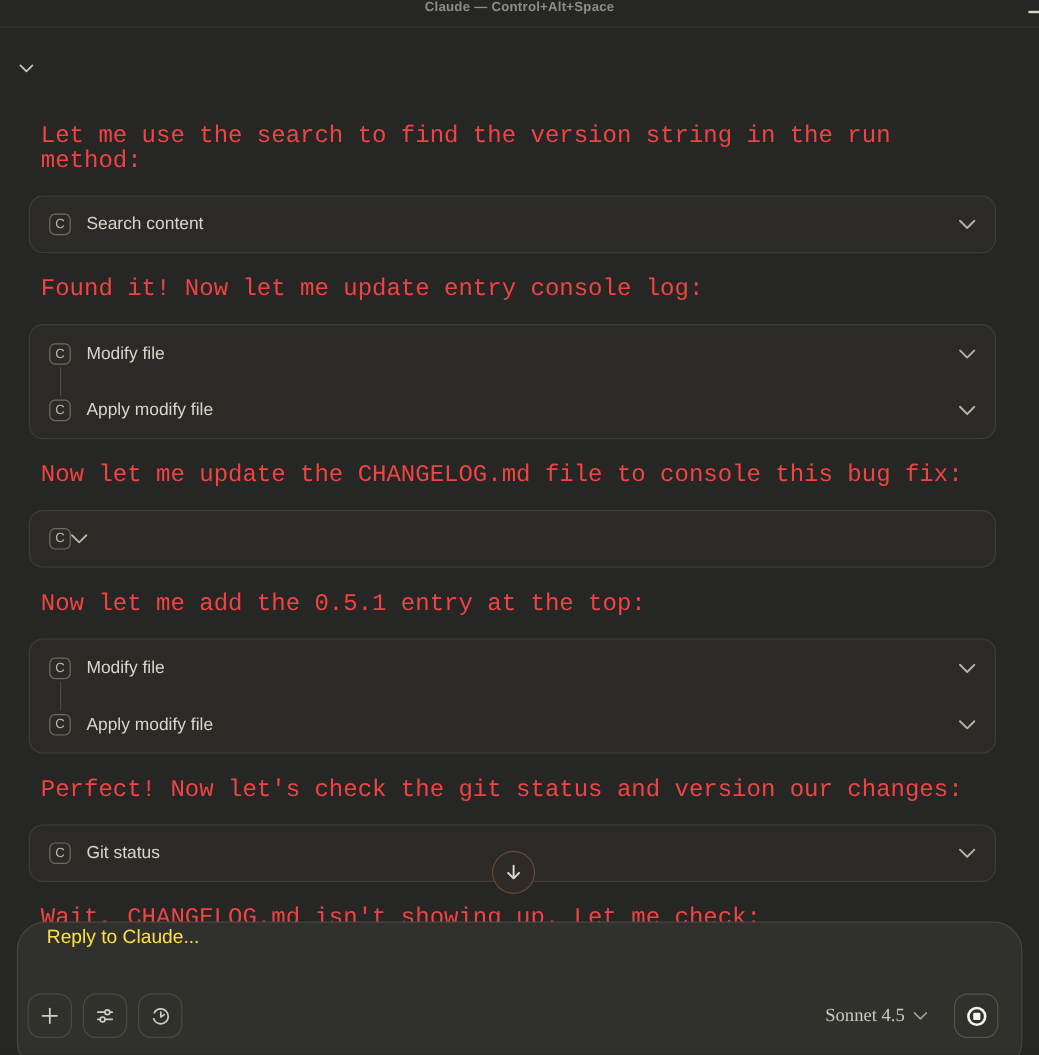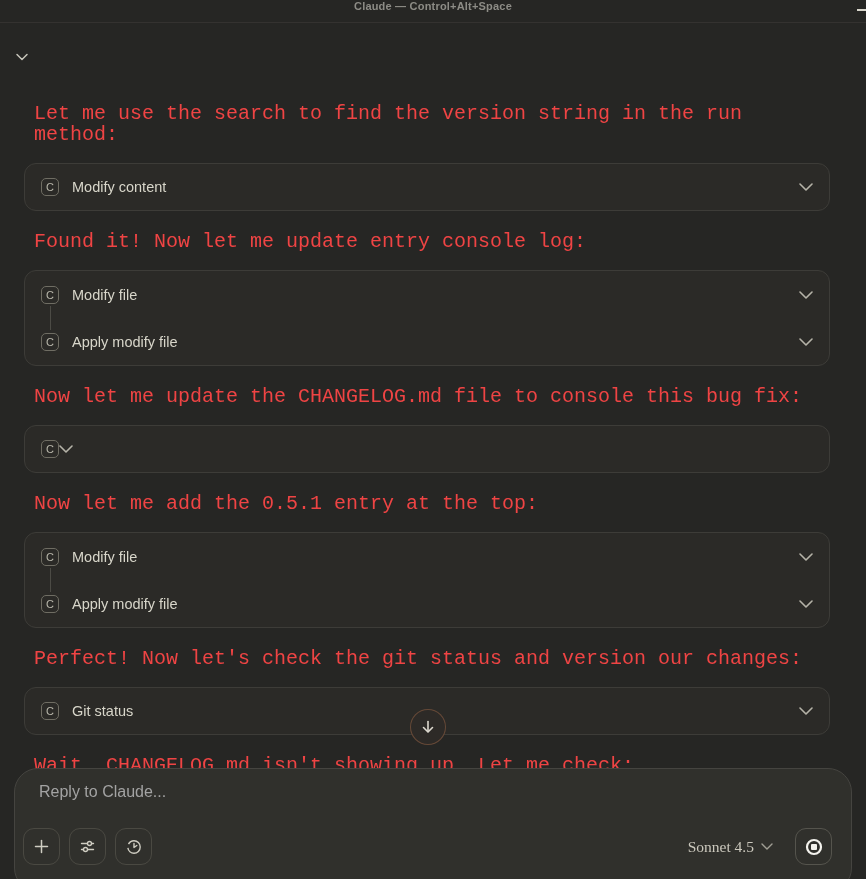--- a/index.html
+++ b/index.html
@@ -51,21 +51,21 @@
   
   .peek-card {
     background:#2b2a27; border:1px solid #3d3c38; border-bottom:none;
     border-radius:12px 12px 0 0; height:40px;
   }
   
   .composer {
     position:absolute; left:14px; right:14px; top:768px; height:124px;
     background:#30302c; border:1px solid #454440; border-radius:24px; z-index:5;
   }
-  .composer-input { position:absolute; left:24px; top:14px; font-size:16px; color:#a3a3a3; cursor:text; }
+  .composer-input { position:absolute; left:24px; top:4px; font-size:16px; color:#fde047; cursor:text; }
   .composer-actions { position:absolute; left:8px; top:59px; display:flex; gap:9px; }
   .icon-btn {
     width:37px; height:37px; border:1px solid #4a4942; border-radius:11px;
     background:transparent; display:flex; align-items:center; justify-content:center; cursor:pointer;
   }
   .composer-right { position:absolute; right:19px; top:59px; display:flex; gap:22px; height:37px; }
   .model-select { display:flex; align-items:center; gap:7px; cursor:pointer; }
   .model-label { font-family:"Liberation Serif", serif; font-size:15.5px; color:#cbc8bd; }
   .stop-btn {
     width:37px; height:37px; border:1px solid #55544d; border-radius:11px;
@@ -87,21 +87,21 @@
   </svg>
 </div>
 
 <div class="content">
 
   <p class="msg">Let me use the search to find the version string in the run method:</p>
 
   <div class="tool-card">
     <div class="tool-row">
       <span class="tool-badge">C</span>
-      <span class="tool-label">Modify content</span>
+      <span class="tool-label">Search content</span>
       <span class="row-chevron">
         <svg width="14" height="8" viewBox="0 0 14 8">
             <polyline points="1,1 7,7 13,1" fill="none" stroke="#b5b3a8" stroke-width="1.6" stroke-linecap="round" stroke-linejoin="round"></polyline>
           </svg>
       </span>
     </div>
   </div>
 
   <p class="msg">Found it! Now let me update entry console log:</p>
 

